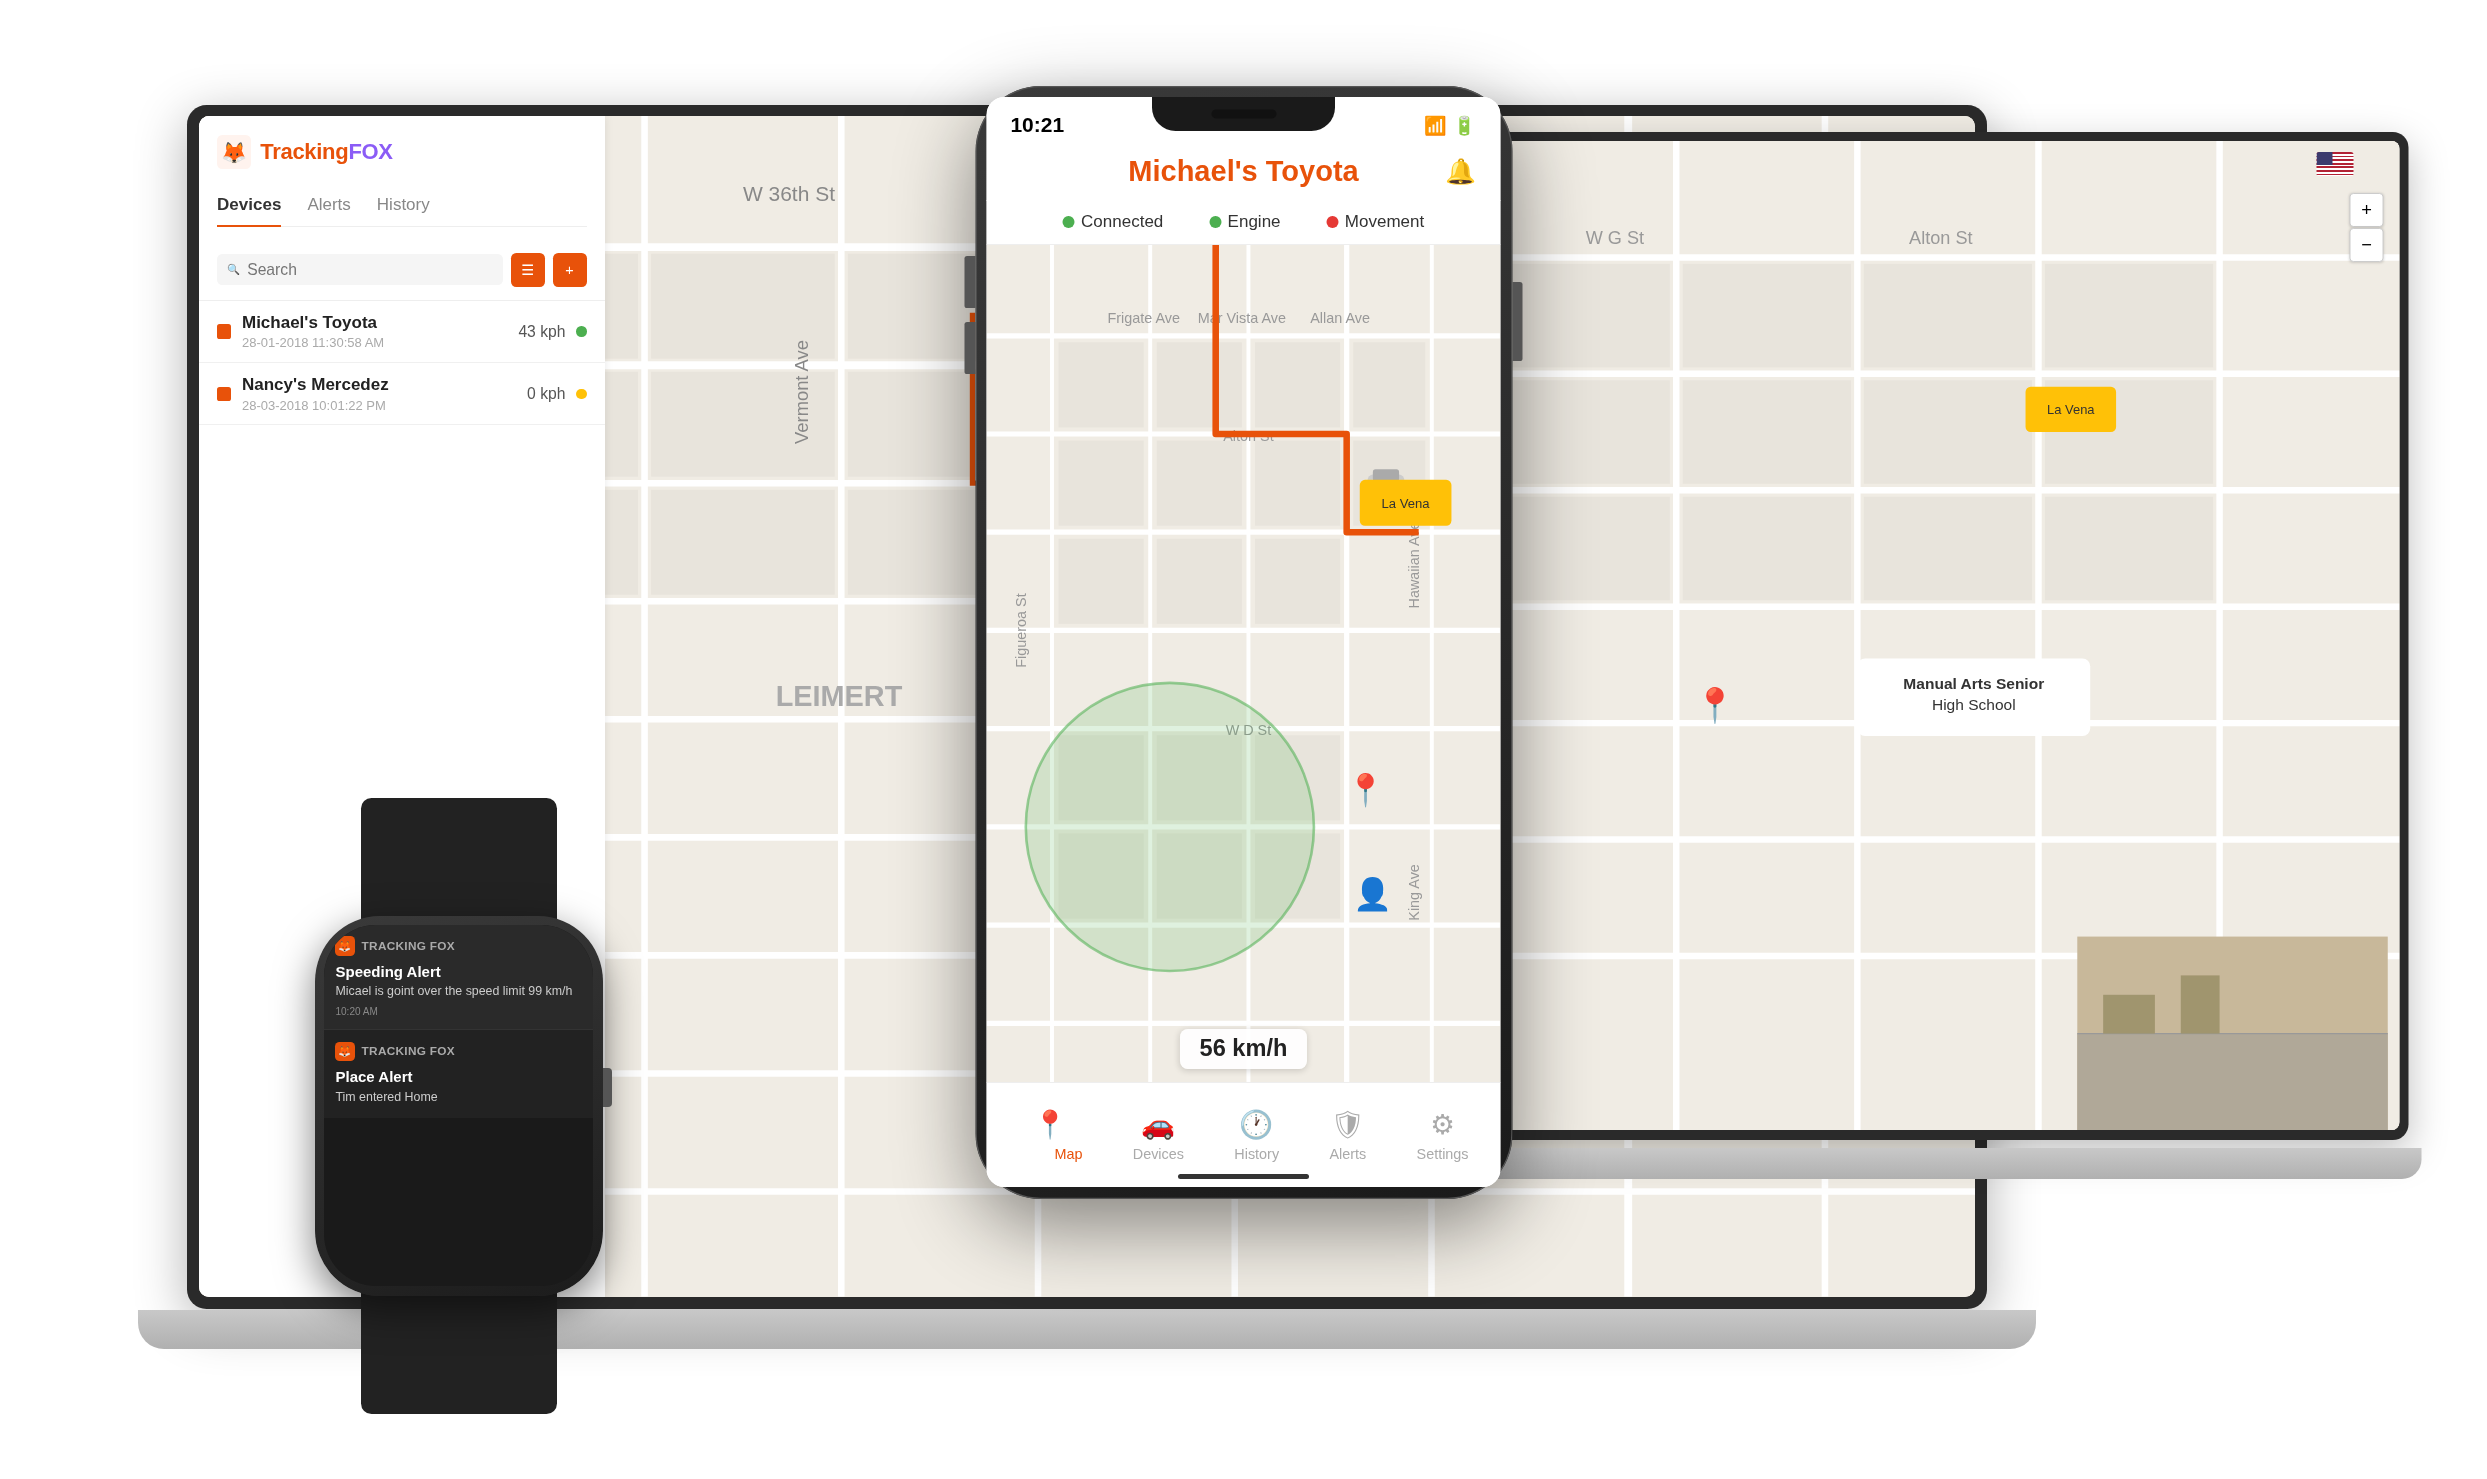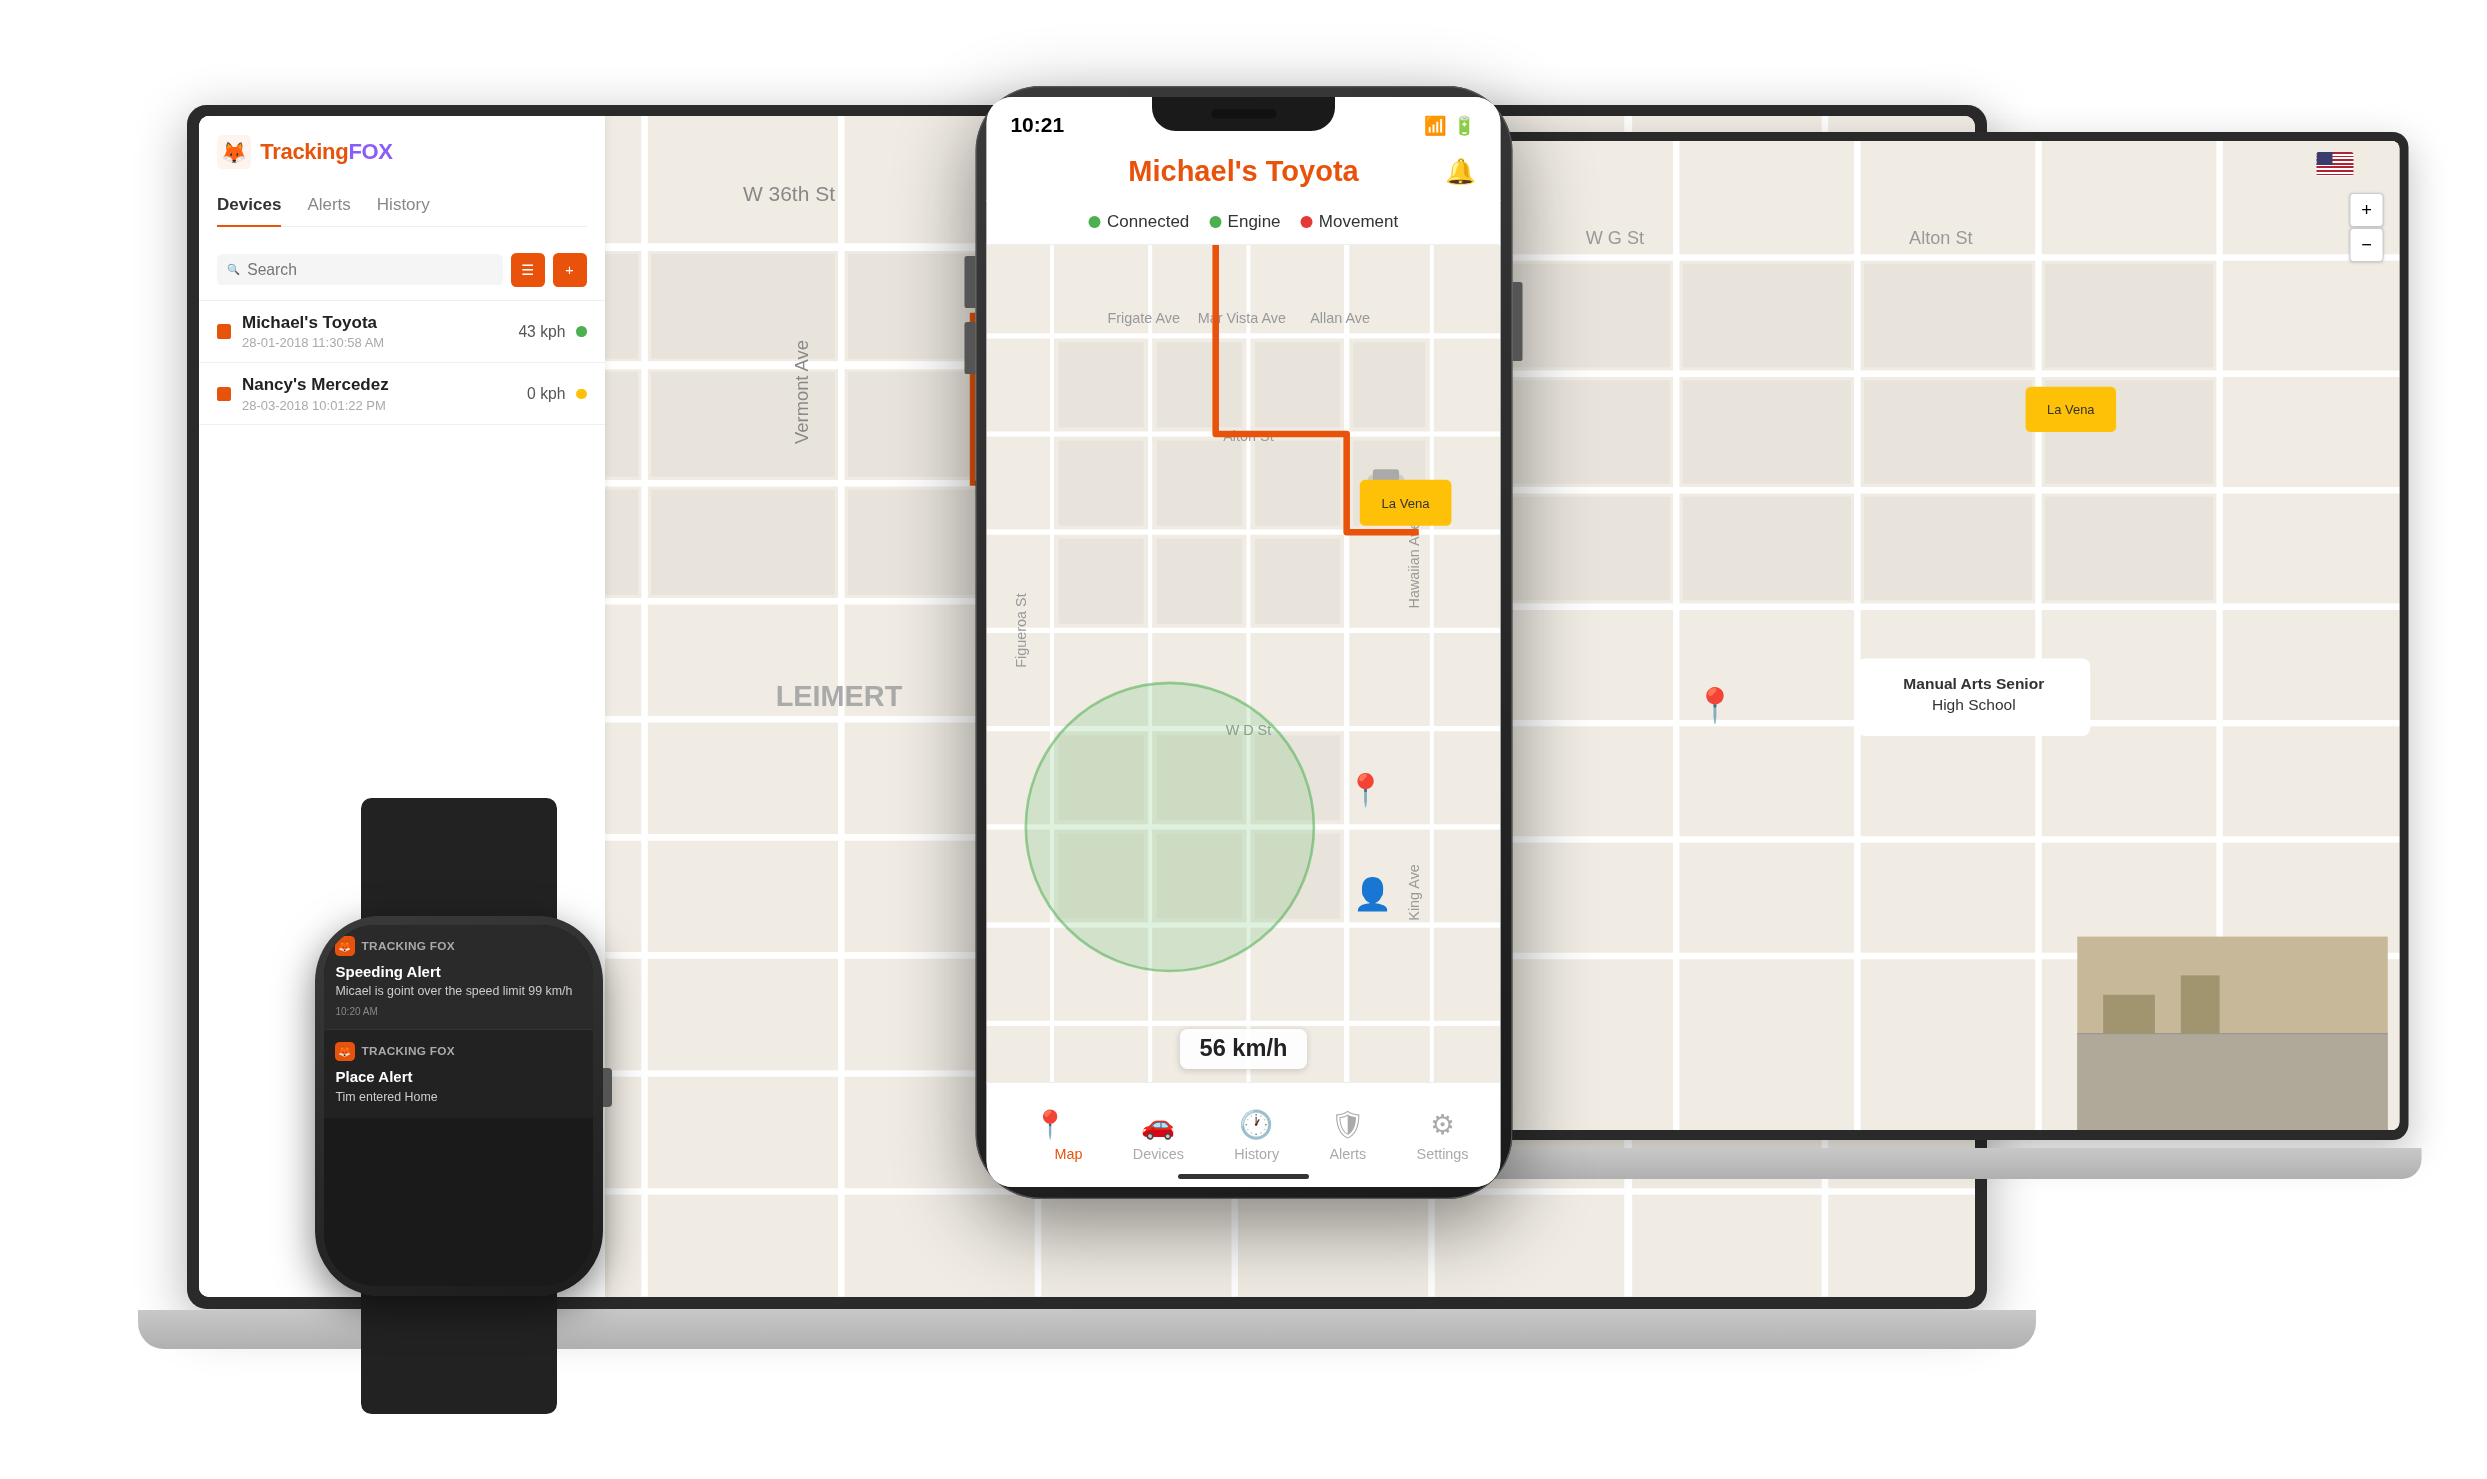--- a/index.html
+++ b/index.html
@@ -320,21 +320,21 @@
       box-shadow: 0 26px 79px rgba(0,0,0,0.45), inset 0 0 0 1.3px #555;
     }
 
     .phone-screen {
       position: absolute;
       top: 11.8px;
       left: 11.8px;
       right: 11.8px;
       bottom: 11.8px;
       background: #fff;
-      border-radius: 26px;
+      border-radius: 18px;
       overflow: hidden;
     }
 
     .phone-notch {
       position: absolute;
       top: 0;
       left: 50%;
       transform: translateX(-50%);
       width: 183px;
       height: 34px;
@@ -399,21 +399,21 @@
     .phone-status-row {
       position: absolute;
       top: 103px;
       left: 0;
       right: 0;
       height: 45px;
       background: #fff;
       display: flex;
       align-items: center;
       justify-content: center;
-      gap: 20px;
+      gap: 46px;
       z-index: 50;
       border-bottom: 0.7px solid #eee;
     }
 
     .status-item {
       display: flex;
       align-items: center;
       gap: 6.5px;
       font-size: 17px;
       color: #333;

